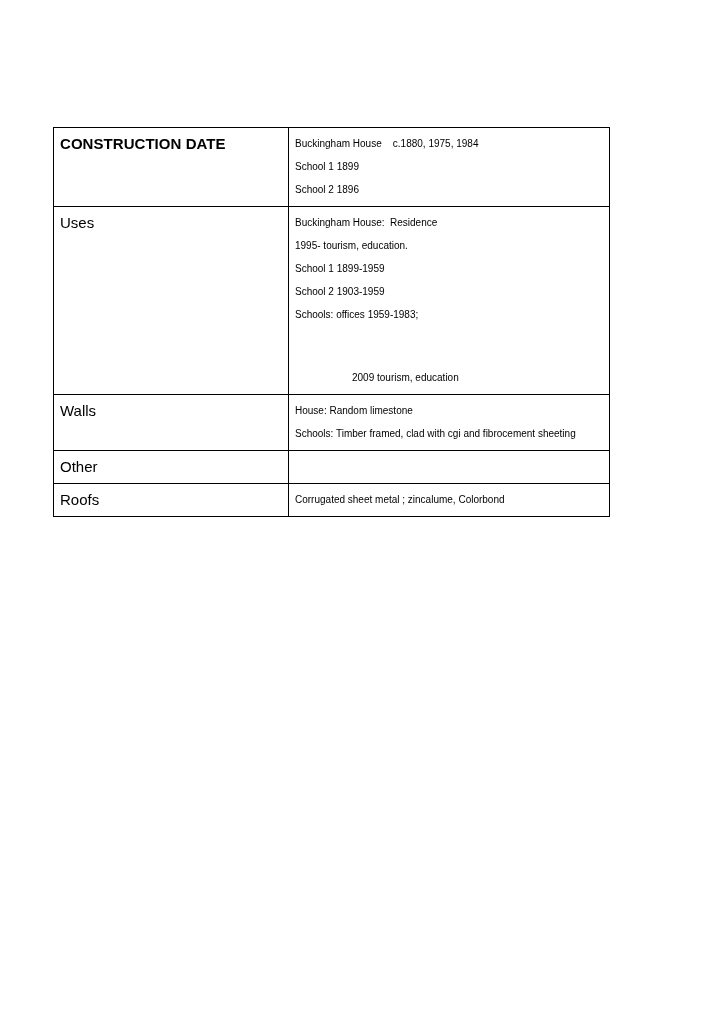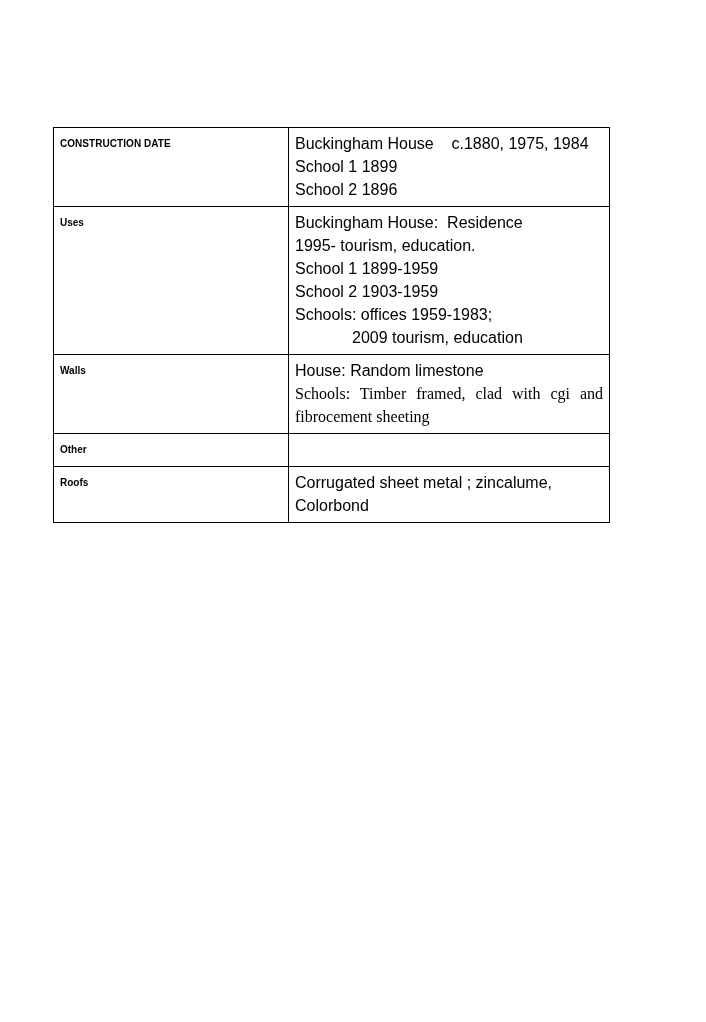--- a/index.html
+++ b/index.html
@@ -32,55 +32,54 @@
     width: 556px;
     border-collapse: collapse;
     table-layout: fixed;
     background: #ffffff;
   }
 
   .heritage-table td {
     border: 1px solid #000000;
     vertical-align: top;
     padding: 4px 6px 5px 6px;
-    font-size: 16px;
+    font-size: 10px;
     line-height: 23px;
     color: #000000;
   }
 
   .col-label {
     width: 235px;
-    font-weight: bold;
   }
   .col-value {
     width: 321px;
   }
 
   td.label-cell {
-    font-size: 10px;
+    font-size: 15px;
   }
   td.label-cell.bold {
     font-weight: bold;
     letter-spacing: 0.05px;
   }
 
   .line {
     display: block;
     white-space: pre-wrap;
   }
 
   .line.indent {
     padding-left: 57px;
+    margin-top: 40px;
   }
 
   .line.justify {
     text-align: justify;
     text-align-last: left;
     white-space: normal;
-    font-family: Liberation Serif, serif;
   }
 
   .empty-cell {
     min-height: 14px;
   }
 </style>
 </head>
 <body>
 
 <div class="page">

